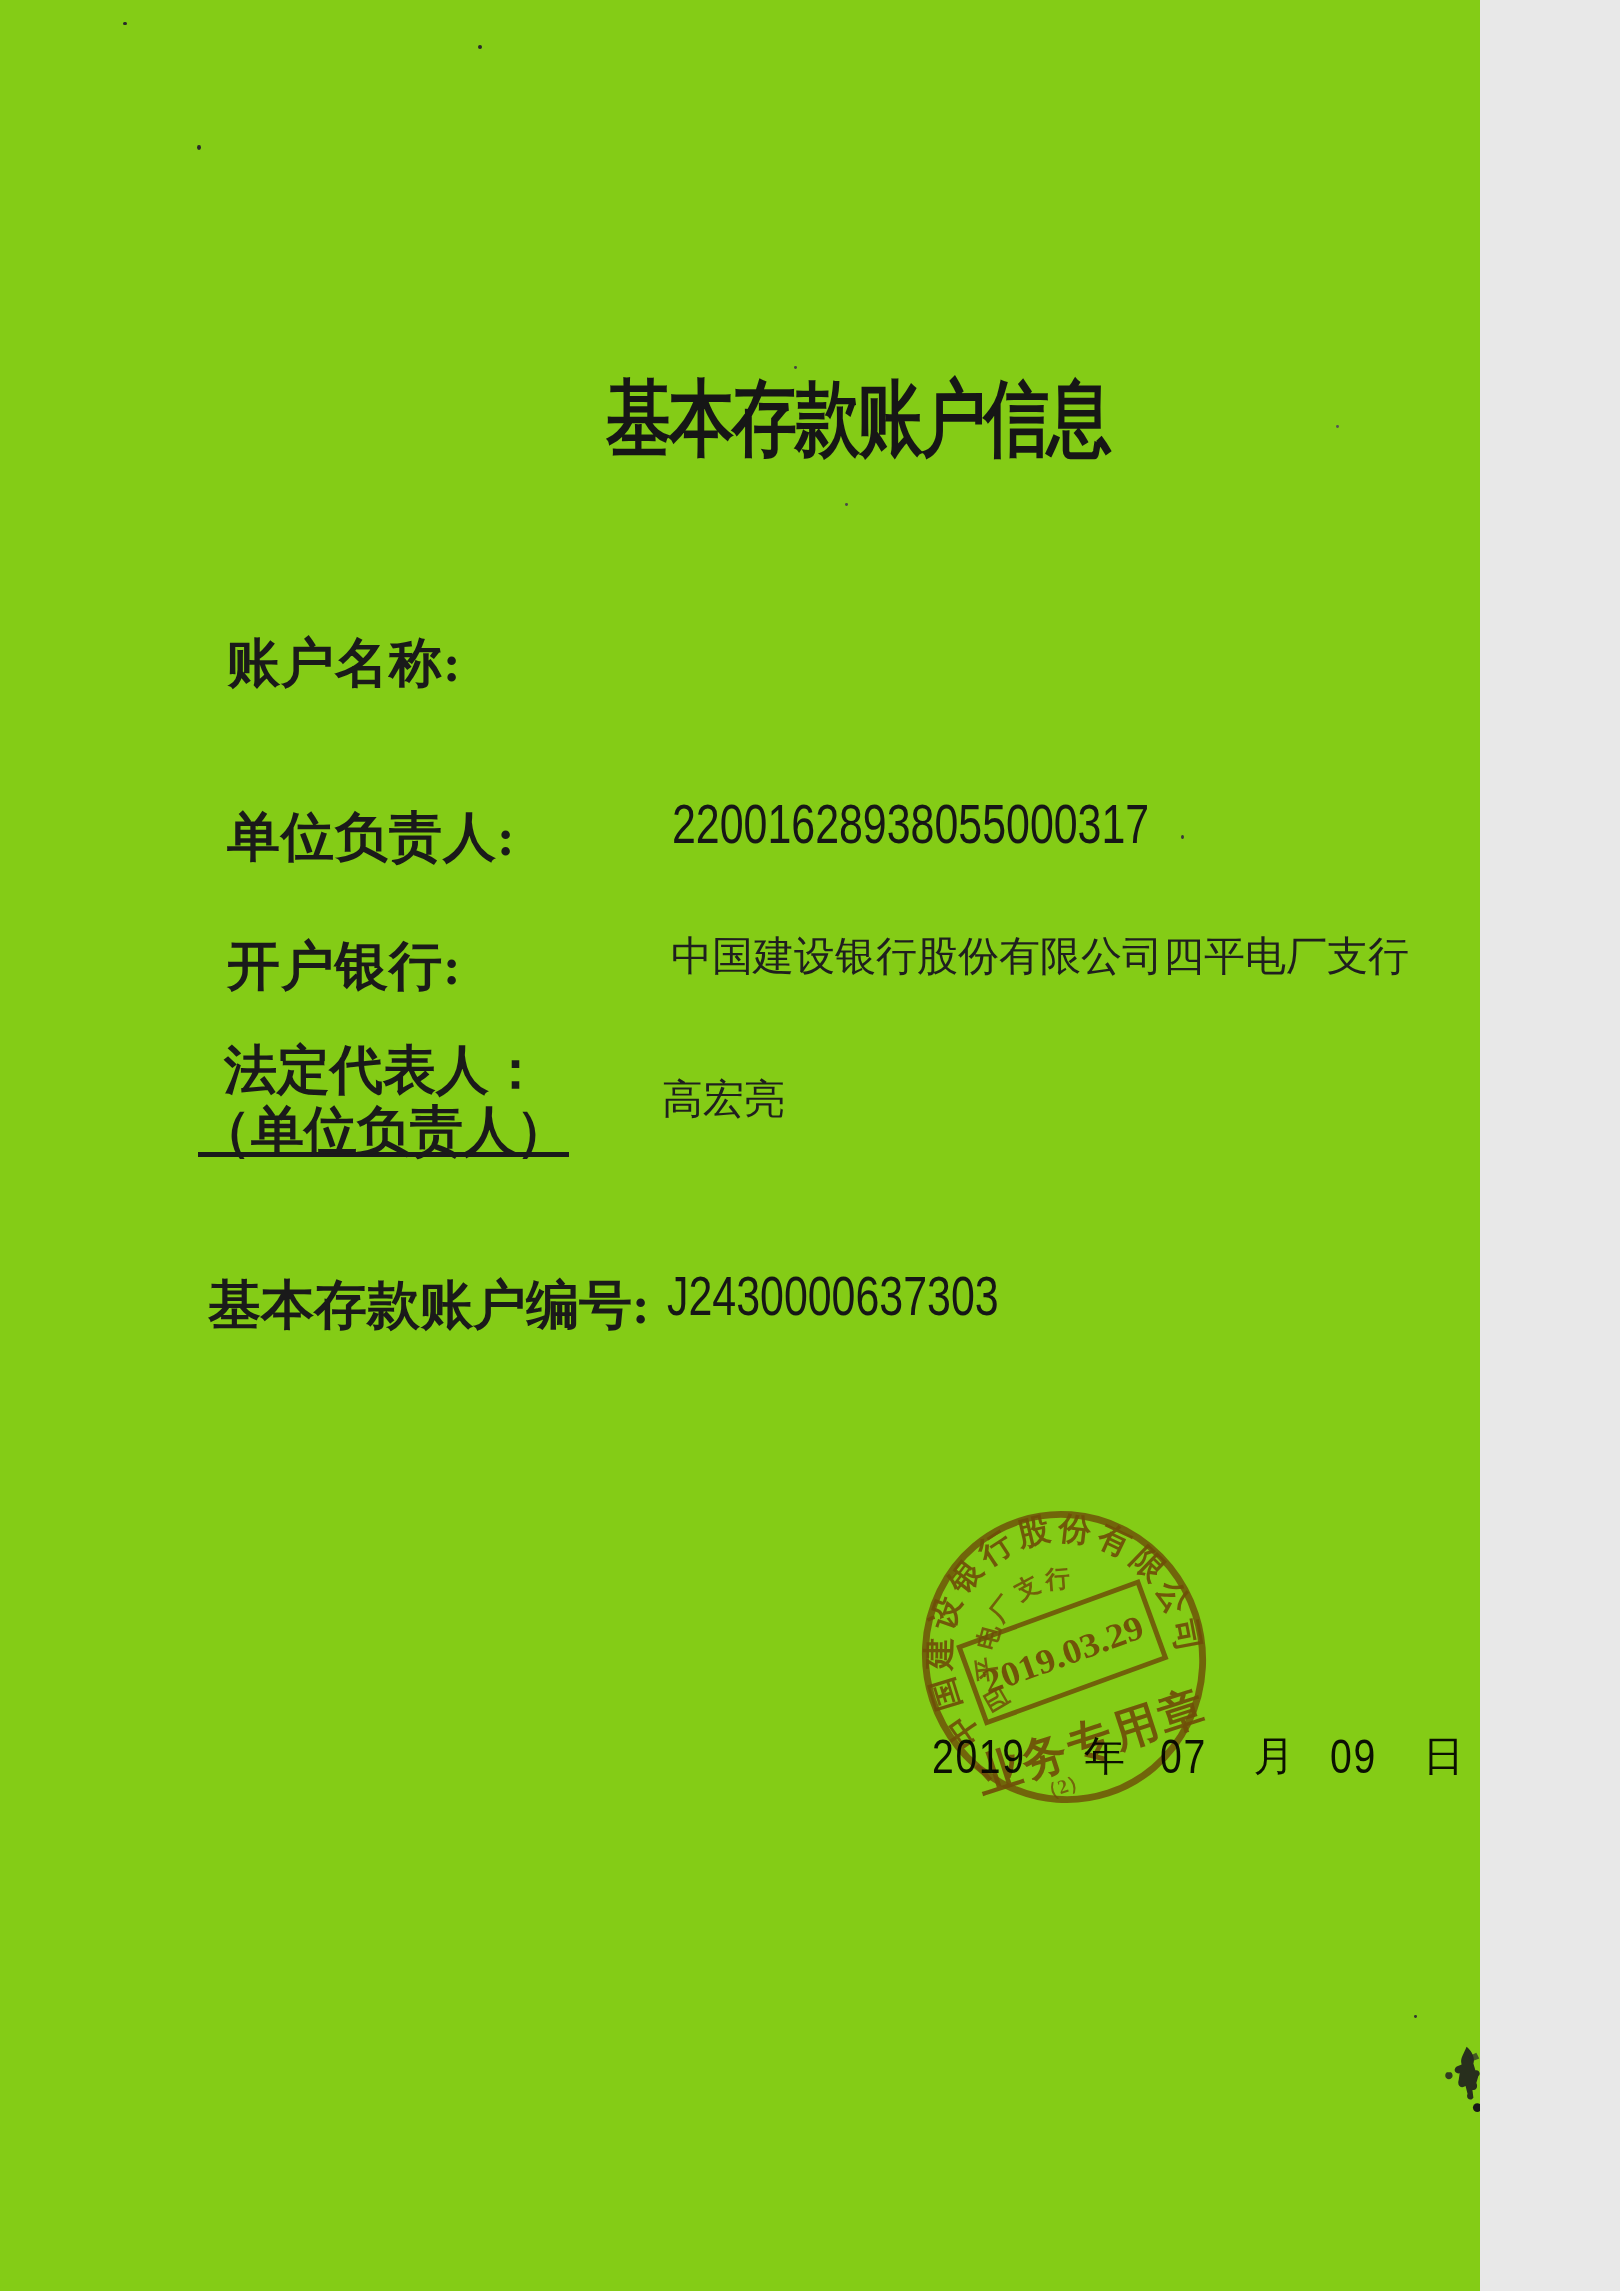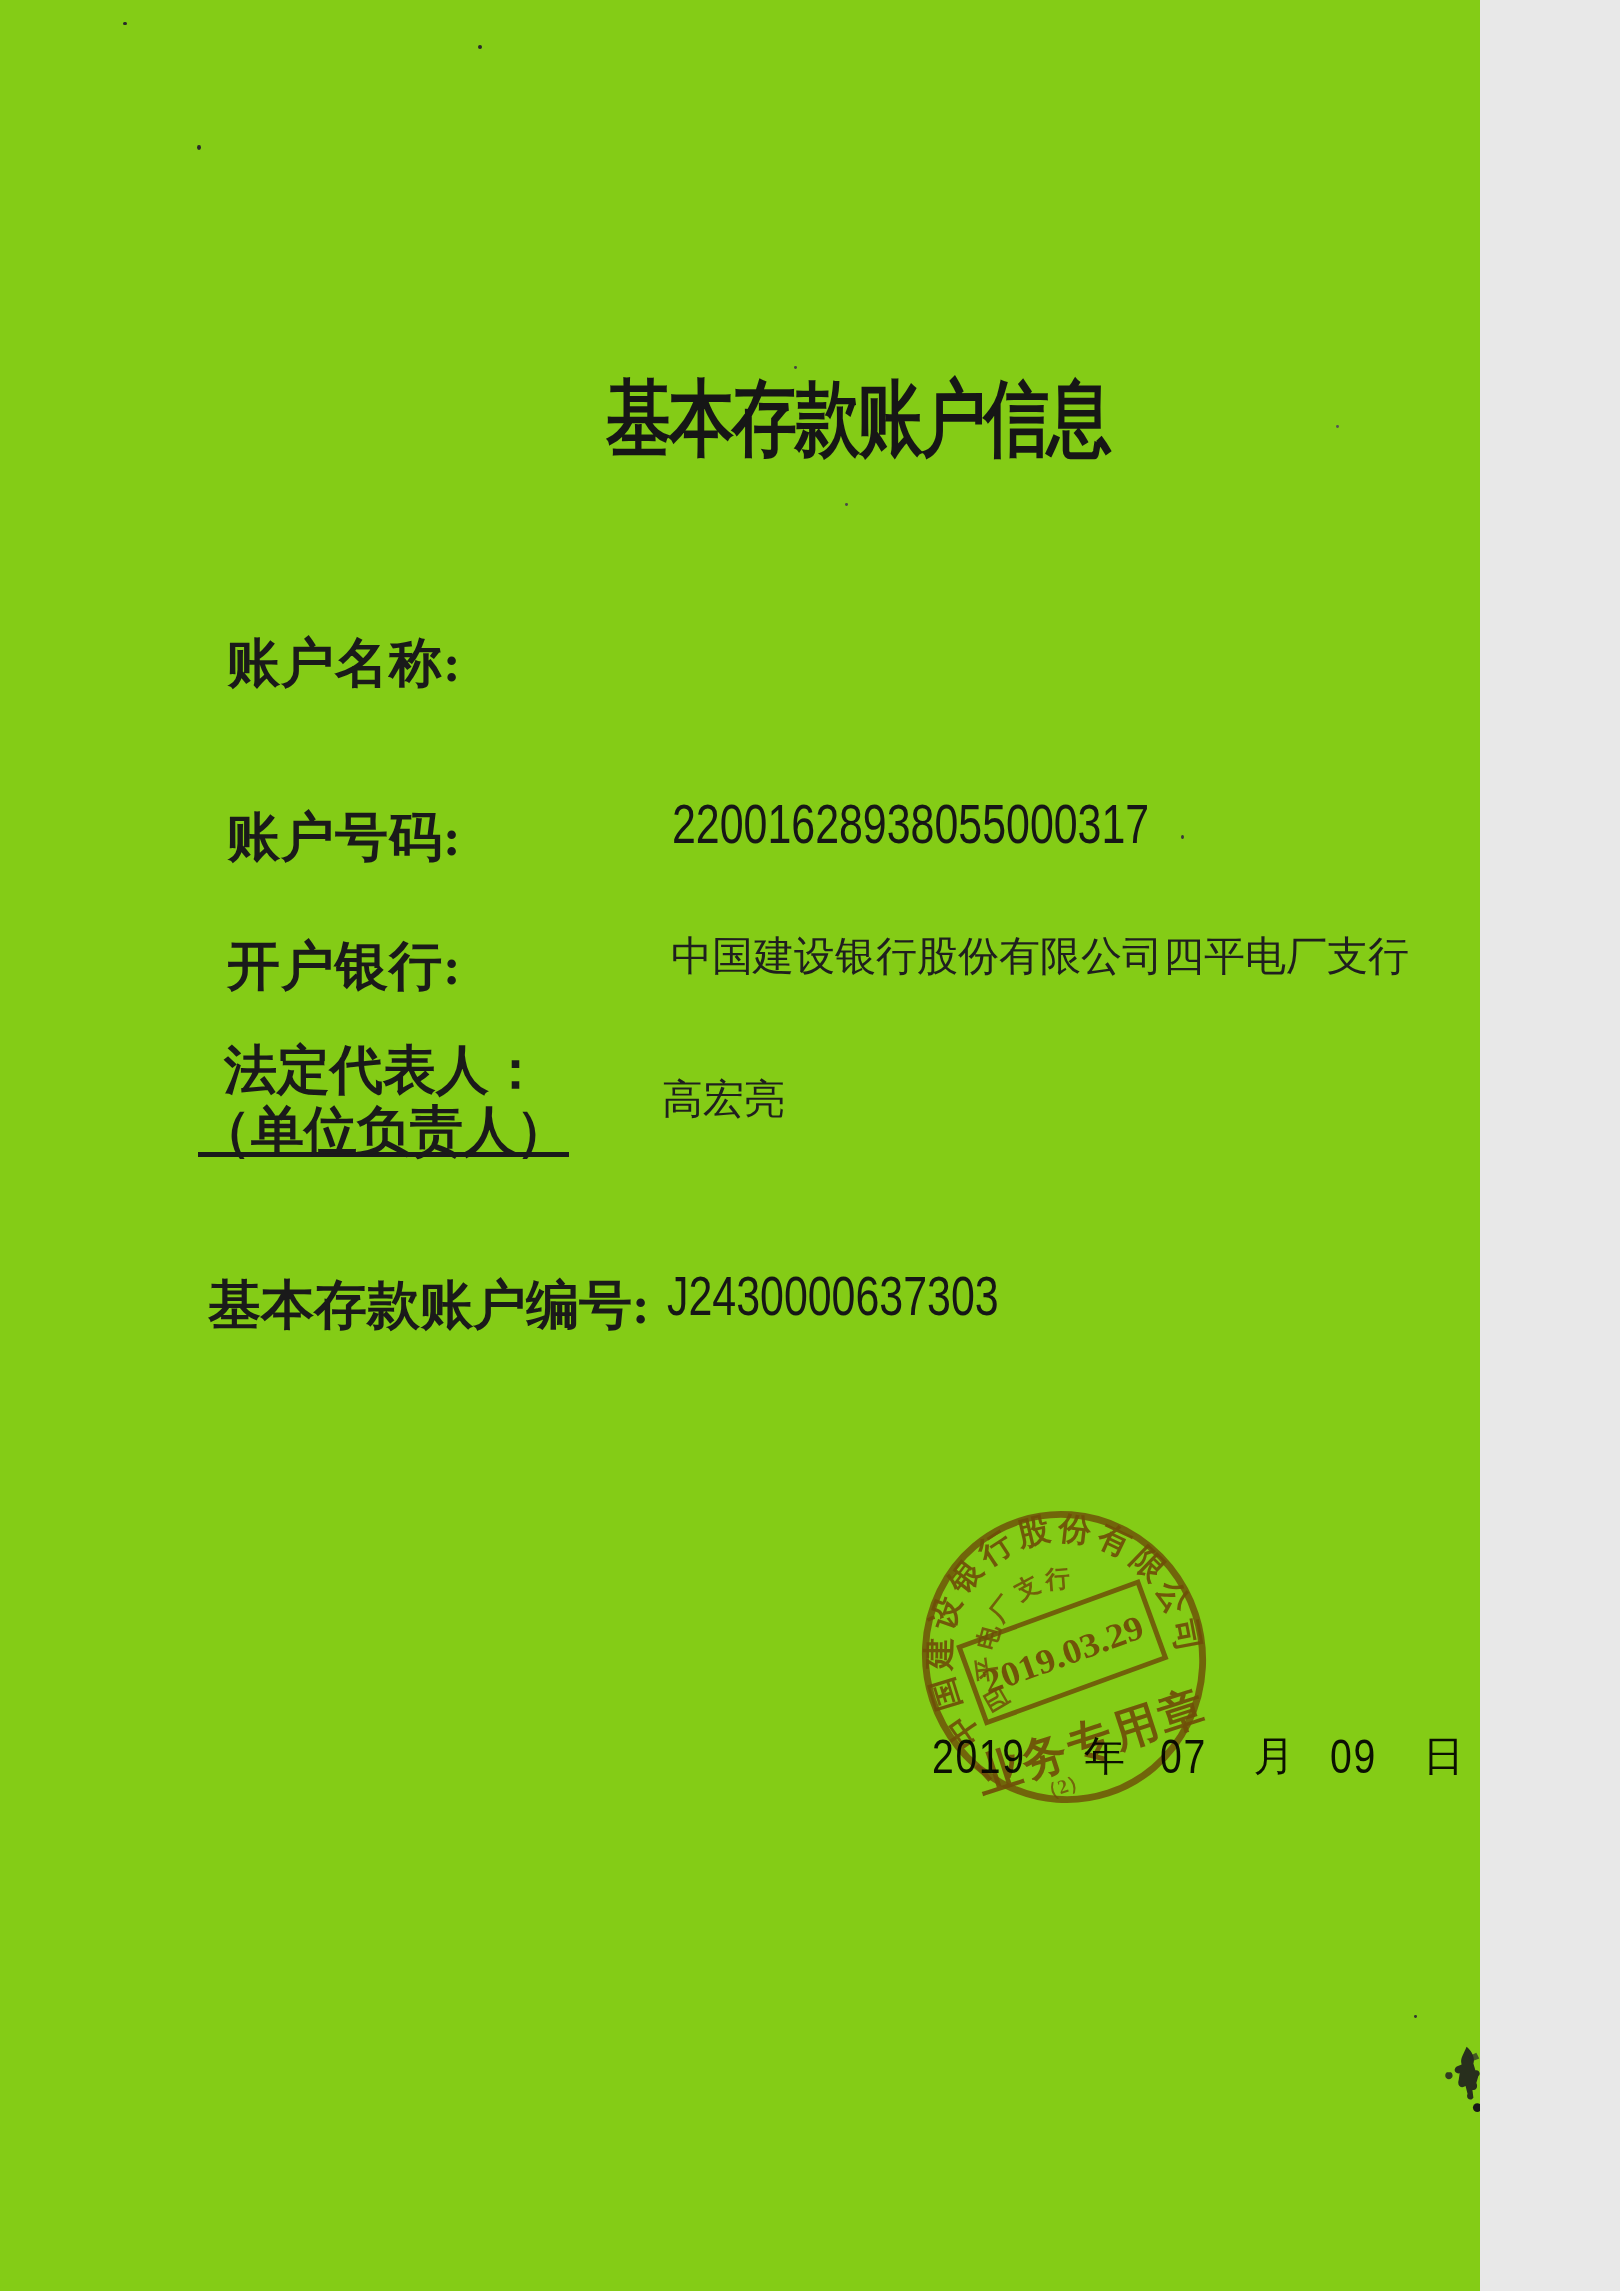--- a/index.html
+++ b/index.html
@@ -51,21 +51,21 @@
 </style>
 </head>
 <body>
 
 <div class="page">
 
   <div class="doc-title">基本存款账户信息</div>
 
   <div class="row-label" style="left:227px; top:628px;">账户名称:</div>
 
-  <div class="row-label" style="left:227px; top:802px;">账户号码:</div>
+  <div class="row-label" style="left:227px; top:802px;">单位负责人:</div>
   <div class="row-value num" style="left:672px; top:792px;">22001628938055000317</div>
 
   <div class="row-label" style="left:227px; top:931px;">开户银行:</div>
   <div class="row-value" style="left:671px; top:929px;">中国建设银行股份有限公司四平电厂支行</div>
 
   <div class="row-label" style="left:224px; top:1035px; letter-spacing:0;">法定代表人：</div>
   <div class="row-label" style="left:198px; top:1096px; letter-spacing:0;text-decoration:underline;">（单位负责人）</div>
   <div class="row-value" style="left:662px; top:1072px;">高宏亮</div>
 
   <div class="row-label" style="left:208px; top:1270px; letter-spacing:0;">基本存款账户编号:</div>

